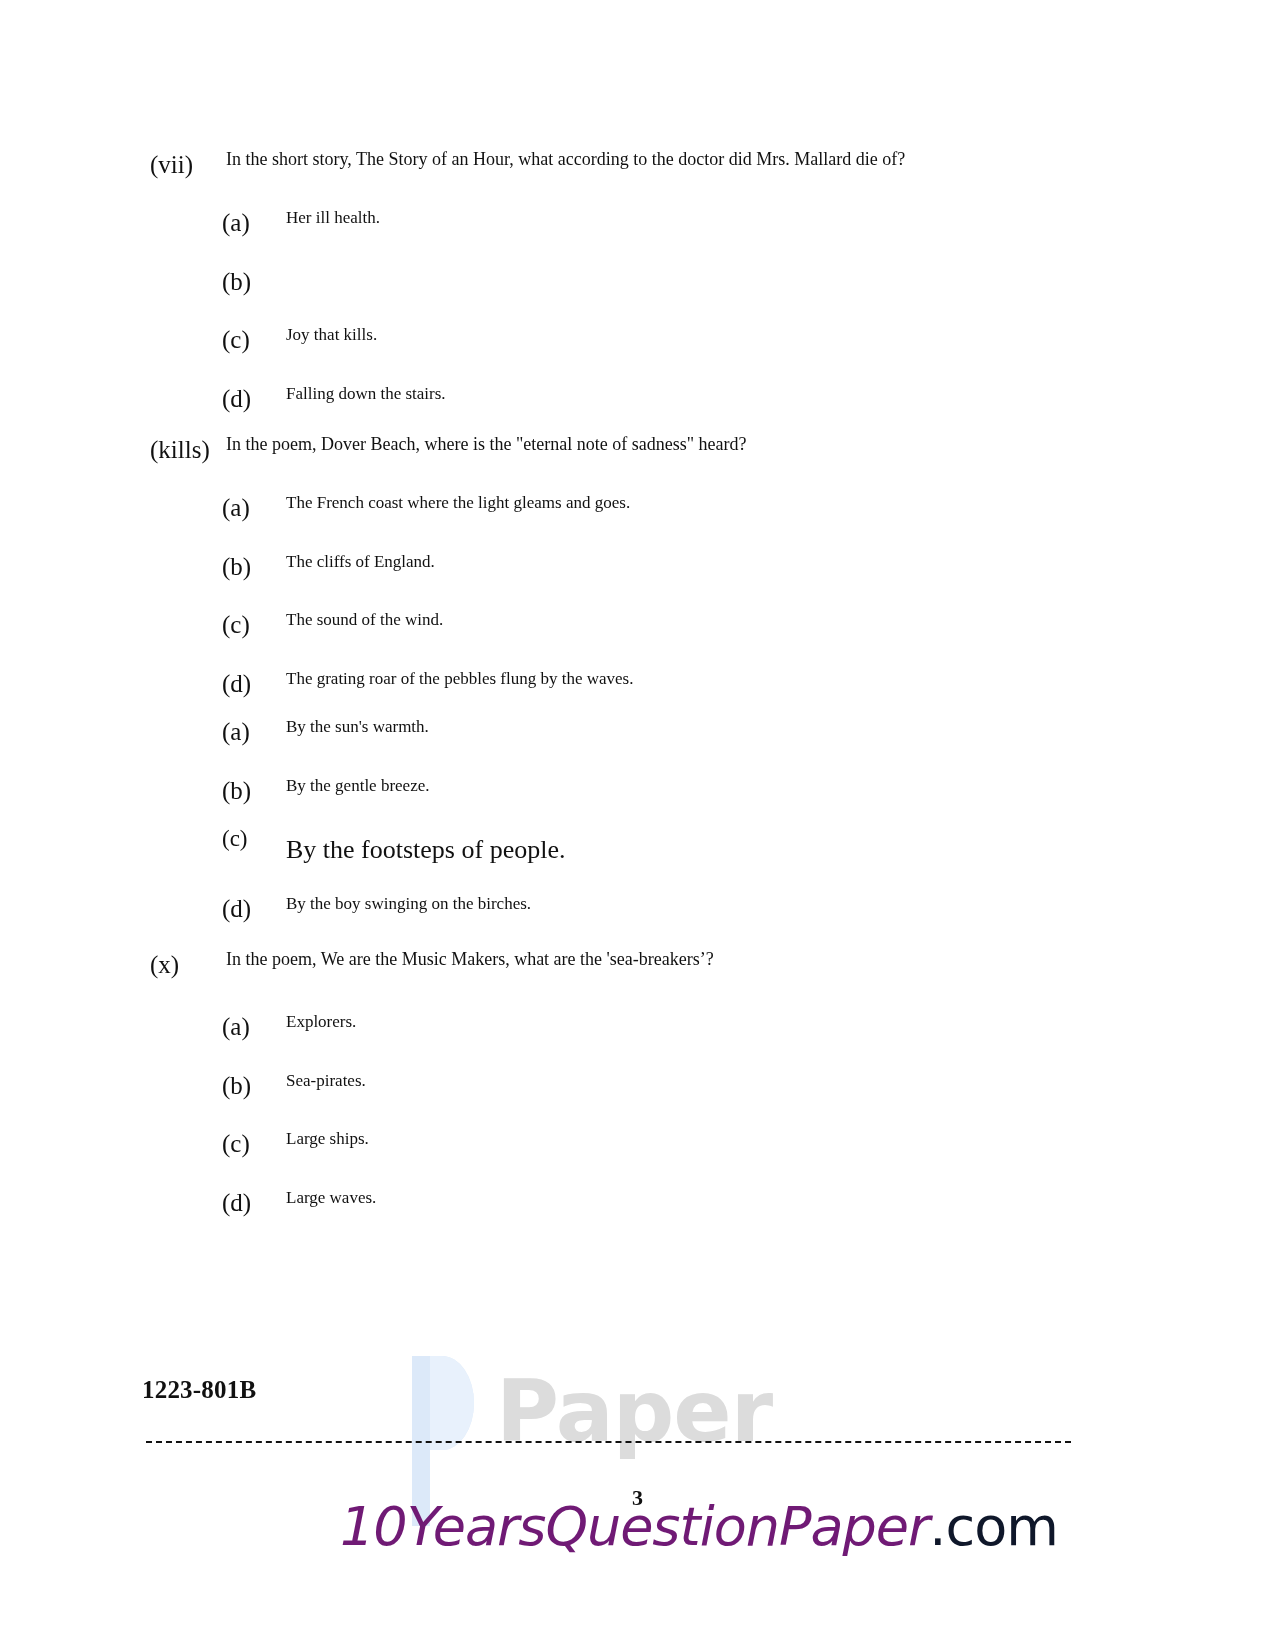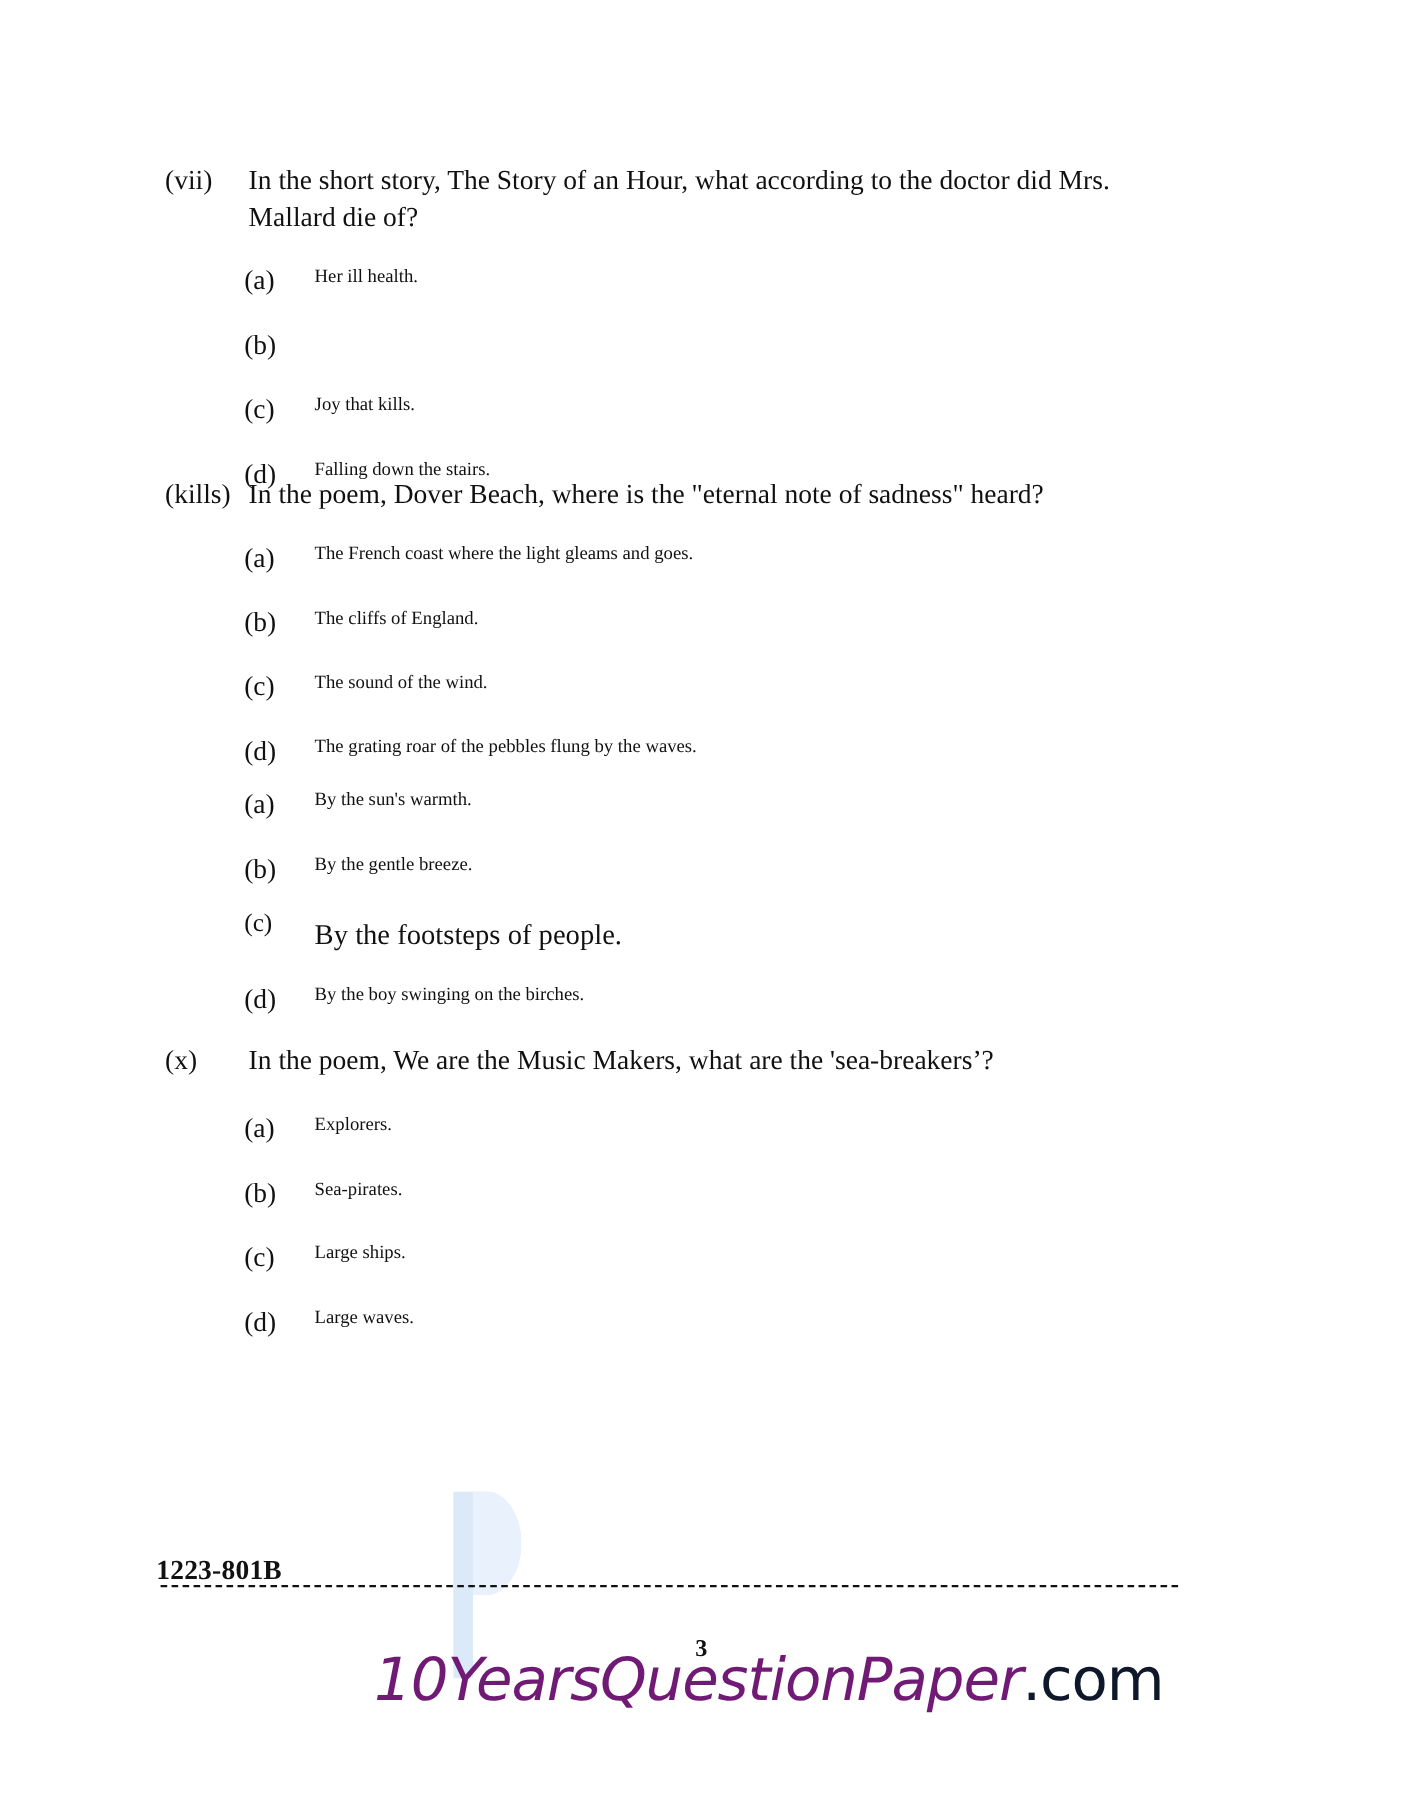--- a/index.html
+++ b/index.html
@@ -84,21 +84,21 @@
     width: 76px;
     flex: 0 0 76px;
     font-size: 25px;
     line-height: 1.32;
     text-align: left;
   }
   .q-label.wide {
     width: 76px;
   }
   .q-text {
-    font-size: 25px;
+    font-size: 18px;
     line-height: 1.32;
     max-width: 810px;
   }
 
   
   .options {
     margin-top: 6px;
   }
   .option {
     display: flex;
@@ -132,21 +132,21 @@
     left: 146px;
     top: 1441px;
     width: 925px;
     height: 0;
     border-top: 2px dashed #111111;
     z-index: 3;
   }
   .footer-code {
     position: absolute;
     left: 142px;
-    top: 1414px;
+    top: 1376px;
     font-size: 25px;
     font-weight: 700;
     letter-spacing: 0.2px;
     z-index: 3;
   }
   .page-number {
     position: absolute;
     left: 0;
     right: 0;
     top: 1485px;
@@ -161,20 +161,21 @@
 
 <div id="page">
 
   <div class="watermark-layer">
 
     <svg class="wm-logo" viewBox="0 0 62 170">
       <path d="M0 0 H30 A32 47 0 0 1 30 94 H18 V170 H0 Z" fill="#dce9f9"></path>
       <path d="M18 94 H30 A32 47 0 0 0 30 0 H18 Z" fill="#e8f1fc"></path>
     </svg>
 
+    <div class="wm-paper">Paper</div>
 
     <div class="wm-bottom">
       <span class="wm-grey">10YearsQuestionPaper</span><span class="wm-blue">.com</span>
     </div>
   </div>
 
   <div class="content-layer">
 
     <div class="question" style="left:150px; top:148px;">
       <div class="q-row">

